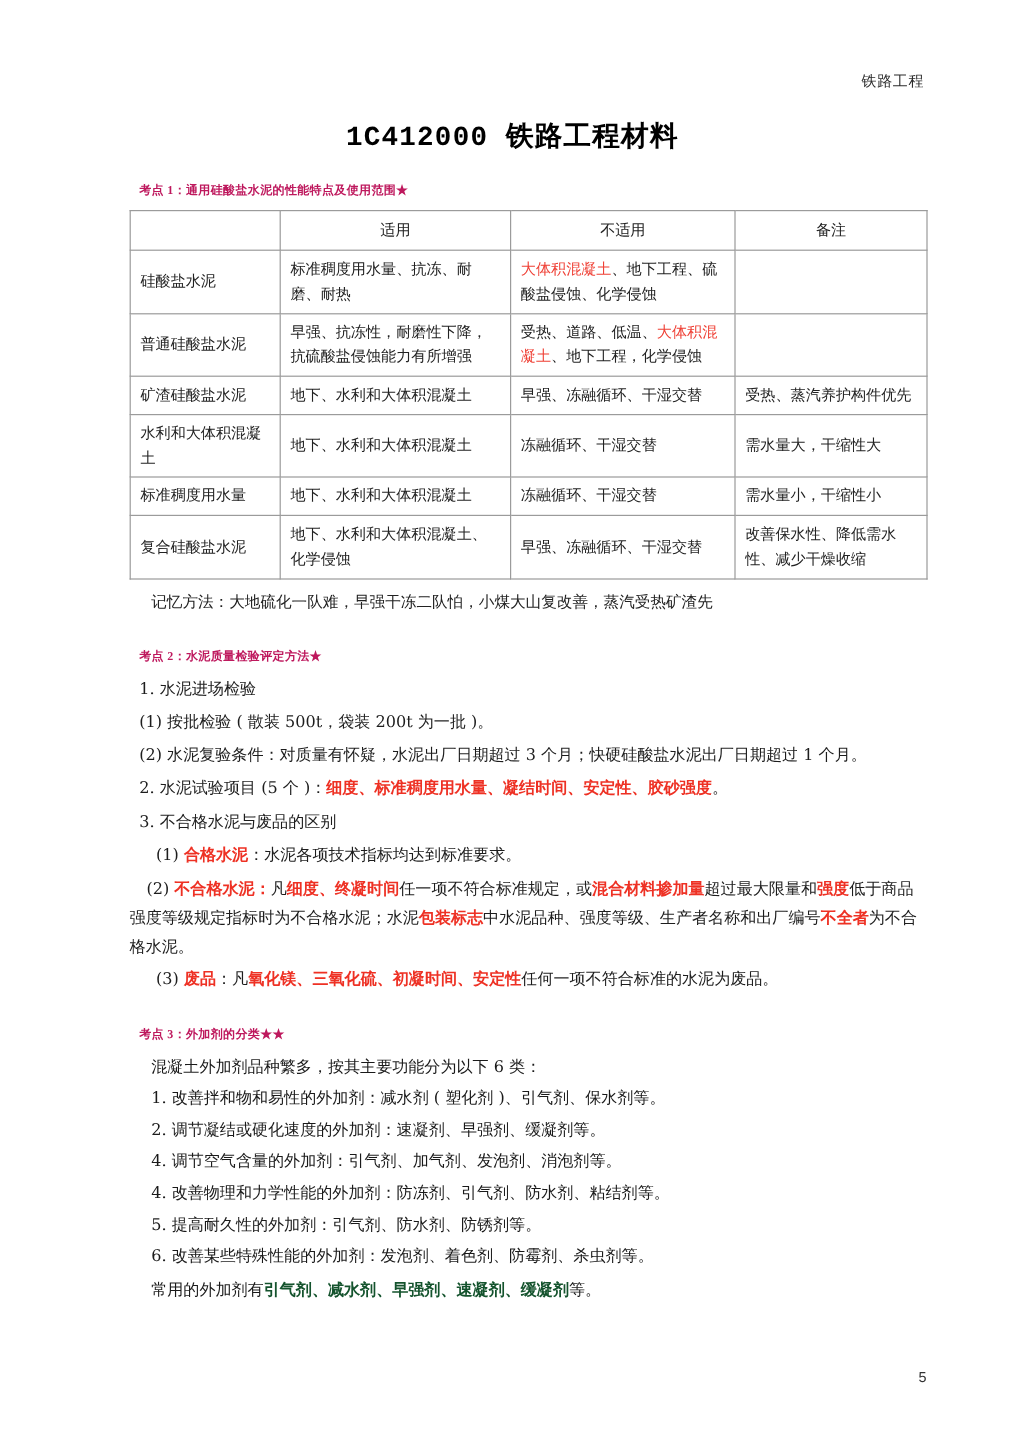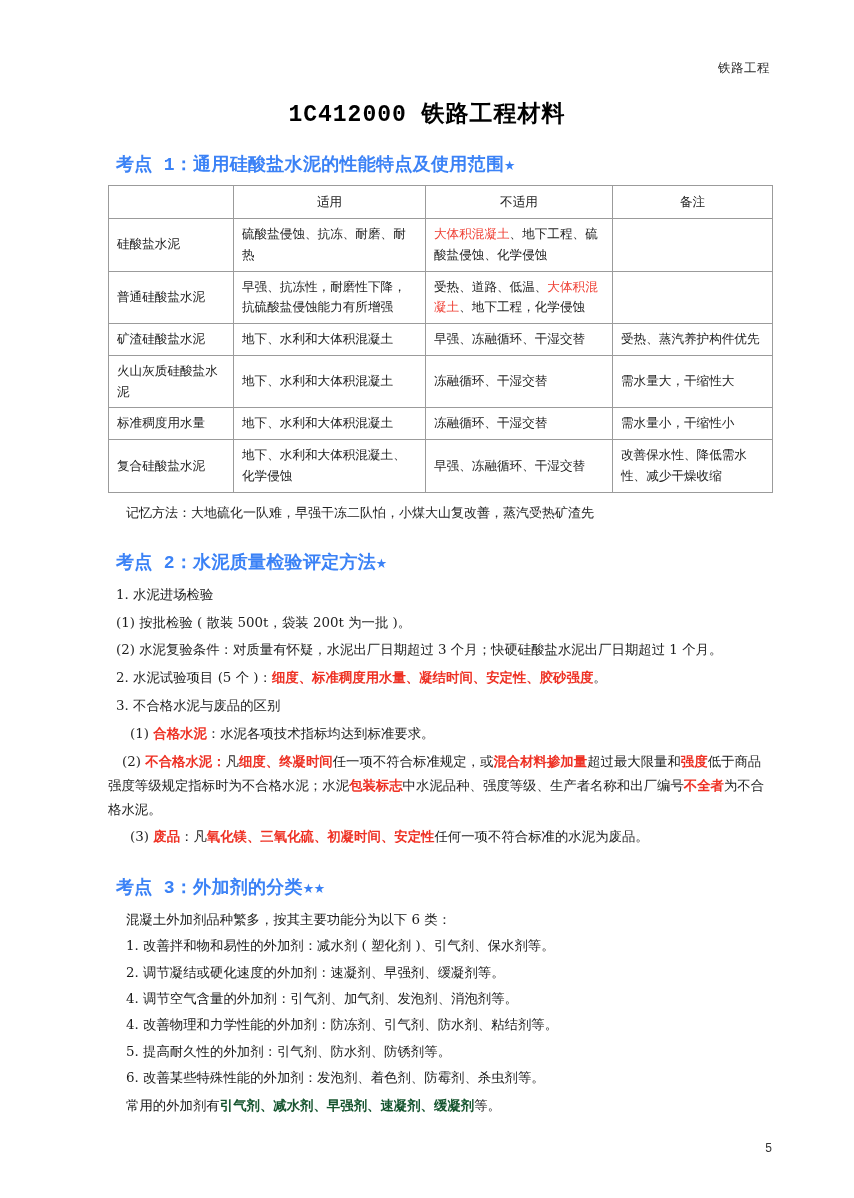--- a/index.html
+++ b/index.html
@@ -51,24 +51,24 @@
 
   
   .content {
     position: absolute;
     top: 152px;
     left: 108px;
     width: 664px;
   }
 
   .kaodian {
-    font-family: Liberation Mono, monospace;
+    font-family: Liberation Serif, serif;
     font-weight: bold;
-    font-size: 18px;
-    color: #3b82f6;
+    font-size: 10px;
+    color: #be185d;
     margin: 0 0 9px 8px;
     letter-spacing: 0.3px;
   }
   .kaodian.k2 { margin-top: 26px; }
   .kaodian.k3 { margin-top: 26px; }
 
   
   table.spec {
     border-collapse: collapse;
     width: 664px;
@@ -165,38 +165,38 @@
         <tr>
           <th></th>
           <th>适用</th>
           <th>不适用</th>
           <th>备注</th>
         </tr>
       </thead>
       <tbody>
           <tr>
             <td class="name">硅酸盐水泥</td>
-            <td>硫酸盐侵蚀、抗冻、耐磨、耐热</td>
+            <td>标准稠度用水量、抗冻、耐磨、耐热</td>
             <td><span class="red">大体积混凝土</span>、地下工程、硫酸盐侵蚀、化学侵蚀</td>
             <td></td>
           </tr>
           <tr>
             <td class="name">普通硅酸盐水泥</td>
             <td>早强、抗冻性，耐磨性下降，抗硫酸盐侵蚀能力有所增强</td>
             <td>受热、道路、低温、<span class="red">大体积混凝土</span>、地下工程，化学侵蚀</td>
             <td></td>
           </tr>
           <tr>
             <td class="name">矿渣硅酸盐水泥</td>
             <td>地下、水利和大体积混凝土</td>
             <td>早强、冻融循环、干湿交替</td>
             <td>受热、蒸汽养护构件优先</td>
           </tr>
           <tr>
-            <td class="name">火山灰质硅酸盐水泥</td>
+            <td class="name">水利和大体积混凝土</td>
             <td>地下、水利和大体积混凝土</td>
             <td>冻融循环、干湿交替</td>
             <td>需水量大，干缩性大</td>
           </tr>
           <tr>
             <td class="name">标准稠度用水量</td>
             <td>地下、水利和大体积混凝土</td>
             <td>冻融循环、干湿交替</td>
             <td>需水量小，干缩性小</td>
           </tr>

